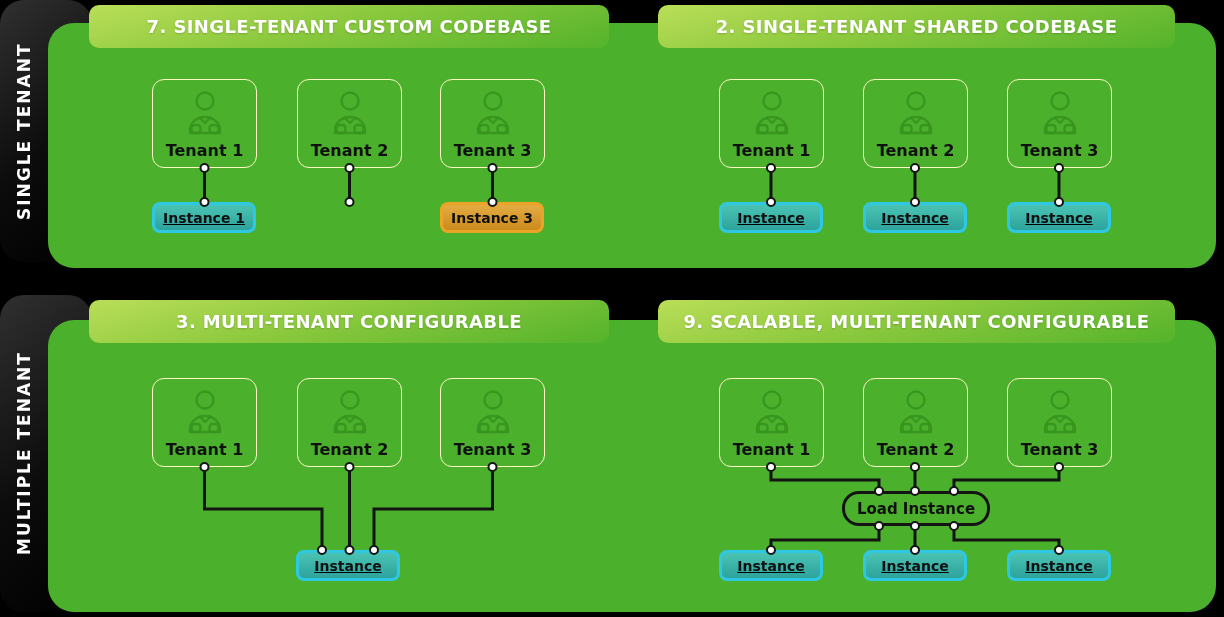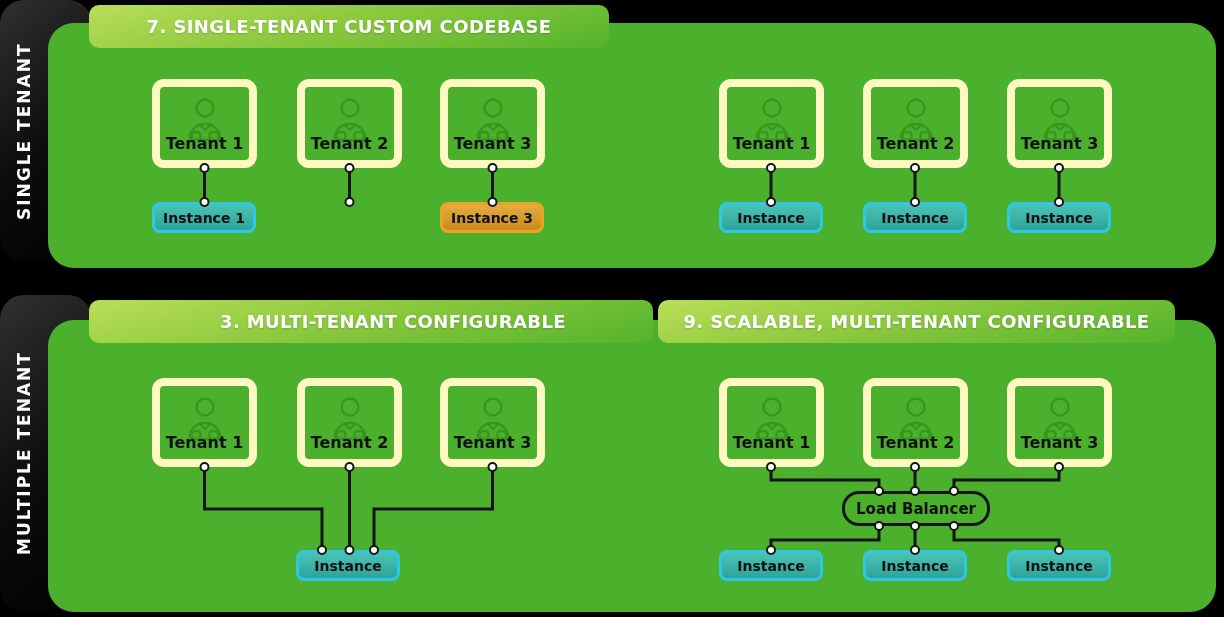--- a/index.html
+++ b/index.html
@@ -31,39 +31,39 @@
     position:absolute;height:43px;border-radius:10px;z-index:4;
     background:linear-gradient(165deg,#bade58 0%,#8cc93e 45%,#54b32b 100%);
     display:flex;align-items:center;justify-content:center;
   }
   .hdr span{
     color:#fff;font-size:18px;letter-spacing:.4px;white-space:nowrap;
     text-shadow:0 1px 2px rgba(0,0,0,.18);
   }
   .hdr-1{left:89px;top:5px;width:520px;}
   .hdr-2{left:658px;top:5px;width:517px;}
-  .hdr-3{left:89px;top:300px;width:520px;padding-left:44px;}
+  .hdr-3{left:89px;top:300px;width:520px;}
   .hdr-4{left:658px;top:300px;width:517px;}
   
   .tenant{
     position:absolute;width:105px;height:89px;box-sizing:border-box;
-    border:8px solid #fef9c3;border-radius:12px;z-index:2;
+    border:1px solid #fef9c3;border-radius:12px;z-index:2;
   }
   .person-icon{position:absolute;left:50%;top:10px;transform:translateX(-50%);}
   .tenant-label{
     position:absolute;left:0;right:0;bottom:7px;text-align:center;
     color:#101010;font-size:16px;white-space:nowrap;
   }
   
   .instance{
     position:absolute;width:104px;height:31px;box-sizing:border-box;border-radius:8px;
     display:flex;align-items:center;justify-content:center;z-index:2;
   }
   .instance span{color:#101010;font-size:14px;white-space:nowrap;}
-  .instance.teal{background:linear-gradient(180deg,#4ac3b3,#2da39d);border:3px solid #2fc8e2;}
+  .instance.teal{background:linear-gradient(180deg,#4ac3b3,#2da39d);border:3px solid #2fc8e2;text-decoration:underline;}
   .instance.blue{background:linear-gradient(180deg,#8b90dc,#4f57c5);border:3px solid #5f9fe0;}
   .instance.orange{background:linear-gradient(180deg,#e3ac43,#cc8a1d);border:3px solid #eca426;}
   
   .load-balancer{
     position:absolute;left:842px;top:491px;width:148px;height:35px;box-sizing:border-box;
     border:3px solid #141414;border-radius:17px;z-index:2;
     display:flex;align-items:center;justify-content:center;
   }
   .load-balancer span{color:#101010;font-size:15px;white-space:nowrap;}
   
@@ -249,21 +249,21 @@
   </div>
   <div class="instance teal" style="left:1007px;top:202px">
     <span>Instance</span>
   </div>
 
   <div class="instance teal" style="left:296px;top:550px">
     <span>Instance</span>
   </div>
 
   <div class="load-balancer">
-    <span>Load Balancer</span>
+    <span>Load Instance</span>
   </div>
   <div class="instance teal" style="left:719px;top:550px">
     <span>Instance</span>
   </div>
   <div class="instance teal" style="left:863px;top:550px">
     <span>Instance</span>
   </div>
   <div class="instance teal" style="left:1007px;top:550px">
     <span>Instance</span>
   </div>
@@ -318,20 +318,23 @@
       <circle cx="915" cy="526" r="4"></circle>
       <circle cx="954" cy="526" r="4"></circle>
     <circle cx="771" cy="550" r="4"></circle>
       <circle cx="915" cy="550" r="4"></circle>
       <circle cx="1059" cy="550" r="4"></circle>
   </svg>
 
   <div class="hdr hdr-1">
     <span>7. SINGLE-TENANT CUSTOM CODEBASE</span>
   </div>
+  <div class="hdr hdr-2">
+    <span>2. SINGLE-TENANT SHARED CODEBASE</span>
+  </div>
   <div class="hdr hdr-3">
     <span>3. MULTI-TENANT CONFIGURABLE</span>
   </div>
   <div class="hdr hdr-4">
     <span>9. SCALABLE, MULTI-TENANT CONFIGURABLE</span>
   </div>
 
 </div>
 
 </body></html>

